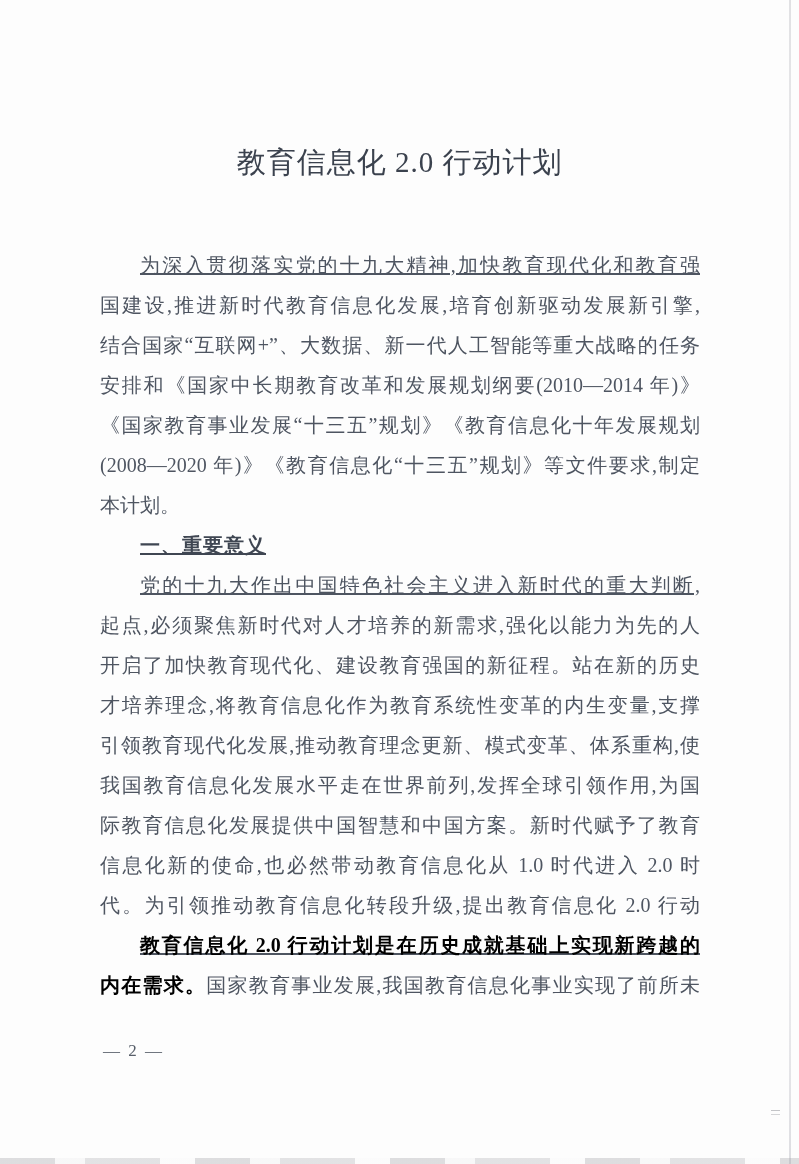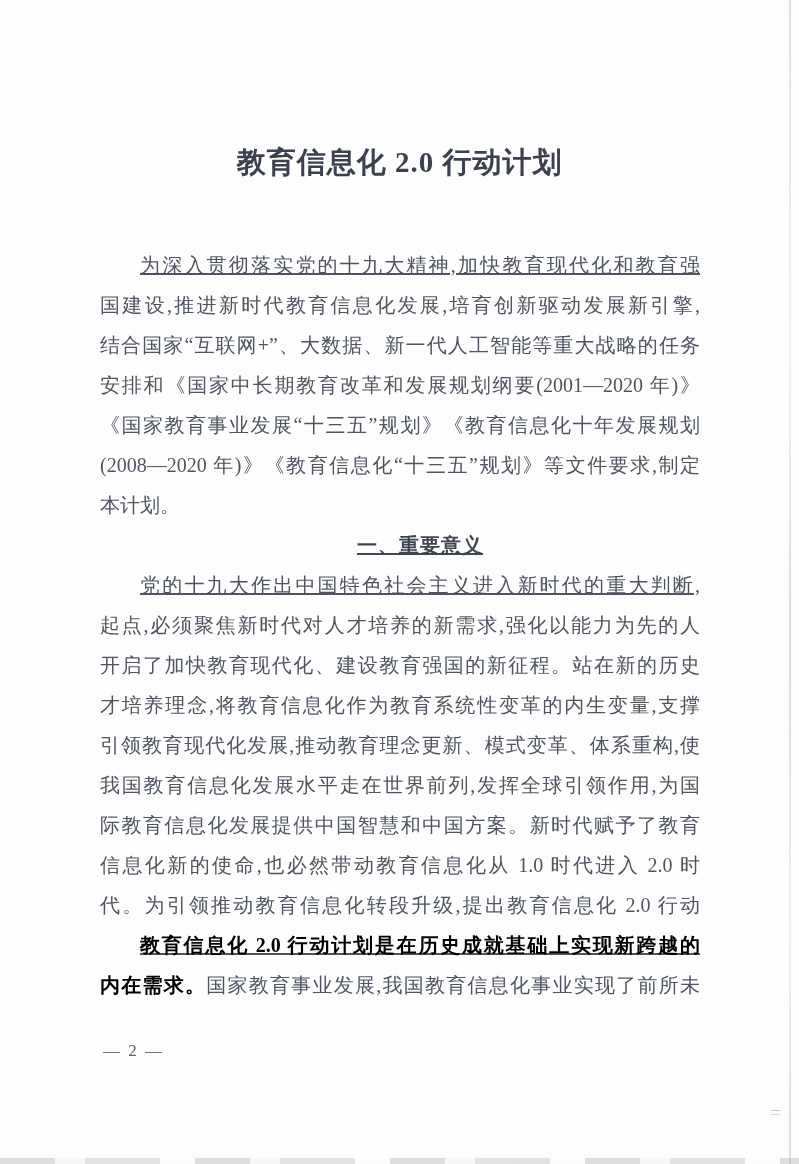--- a/index.html
+++ b/index.html
@@ -14,21 +14,21 @@
     width: 799px; height: 1164px;
     background: #fdfdfd;
     overflow: hidden;
   }
   .title {
     position: absolute;
     top: 143px; left: 0; width: 100%;
     margin: 0;
     text-align: center;
     font-size: 29px;
-    font-weight: 700;
+    font-weight: 400;
     color: #3b424e;
     letter-spacing: 1px;
   }
   .body-col {
     position: absolute;
     top: 245px; left: 100px; width: 600px;
   }
   .line {
     height: 40px;
     line-height: 40px;
@@ -39,21 +39,20 @@
   .line.justify {
     text-align: justify;
     text-align-last: justify;
   }
   .line.indent { text-indent: 40px; text-decoration: underline; }
   .line .bold { font-weight: 700; color: #000000; }
   .line.heading {
     font-weight: 700;
     color: #3f4652;
     letter-spacing: 1px;
-    text-align: center;
   }
   .page-number {
     position: absolute;
     left: 103px; top: 1038px;
     height: 26px; line-height: 26px;
     font-size: 17px;
     letter-spacing: 2px;
     color: #575e69;
   }
   .edge-line {
@@ -88,21 +87,21 @@
 </style>
 </head>
 <body>
 
 <div class="page">
   <h1 class="title">教育信息化 2.0 行动计划</h1>
   <div class="body-col">
       <div class="line indent justify"><span>为深入贯彻落实党的十九大精神,加快教育现代化和教育强</span></div>
       <div class="line justify"><span>国建设,推进新时代教育信息化发展,培育创新驱动发展新引擎,</span></div>
       <div class="line justify"><span>结合国家“互联网+”、大数据、新一代人工智能等重大战略的任务</span></div>
-      <div class="line justify"><span>安排和《国家中长期教育改革和发展规划纲要(2001—2020 年)》</span></div>
+      <div class="line justify"><span>安排和《国家中长期教育改革和发展规划纲要(2010—2014 年)》</span></div>
       <div class="line justify"><span>《国家教育事业发展“十三五”规划》《教育信息化十年发展规划</span></div>
       <div class="line justify"><span>(2008—2020 年)》《教育信息化“十三五”规划》等文件要求,制定</span></div>
       <div class="line"><span>本计划。</span></div>
       <div class="line heading indent">一、重要意义</div>
       <div class="line indent justify"><span>党的十九大作出中国特色社会主义进入新时代的重大判断,</span></div>
       <div class="line justify"><span>起点,必须聚焦新时代对人才培养的新需求,强化以能力为先的人</span></div>
       <div class="line justify"><span>开启了加快教育现代化、建设教育强国的新征程。站在新的历史</span></div>
       <div class="line justify"><span>才培养理念,将教育信息化作为教育系统性变革的内生变量,支撑</span></div>
       <div class="line justify"><span>引领教育现代化发展,推动教育理念更新、模式变革、体系重构,使</span></div>
       <div class="line justify"><span>我国教育信息化发展水平走在世界前列,发挥全球引领作用,为国</span></div>

